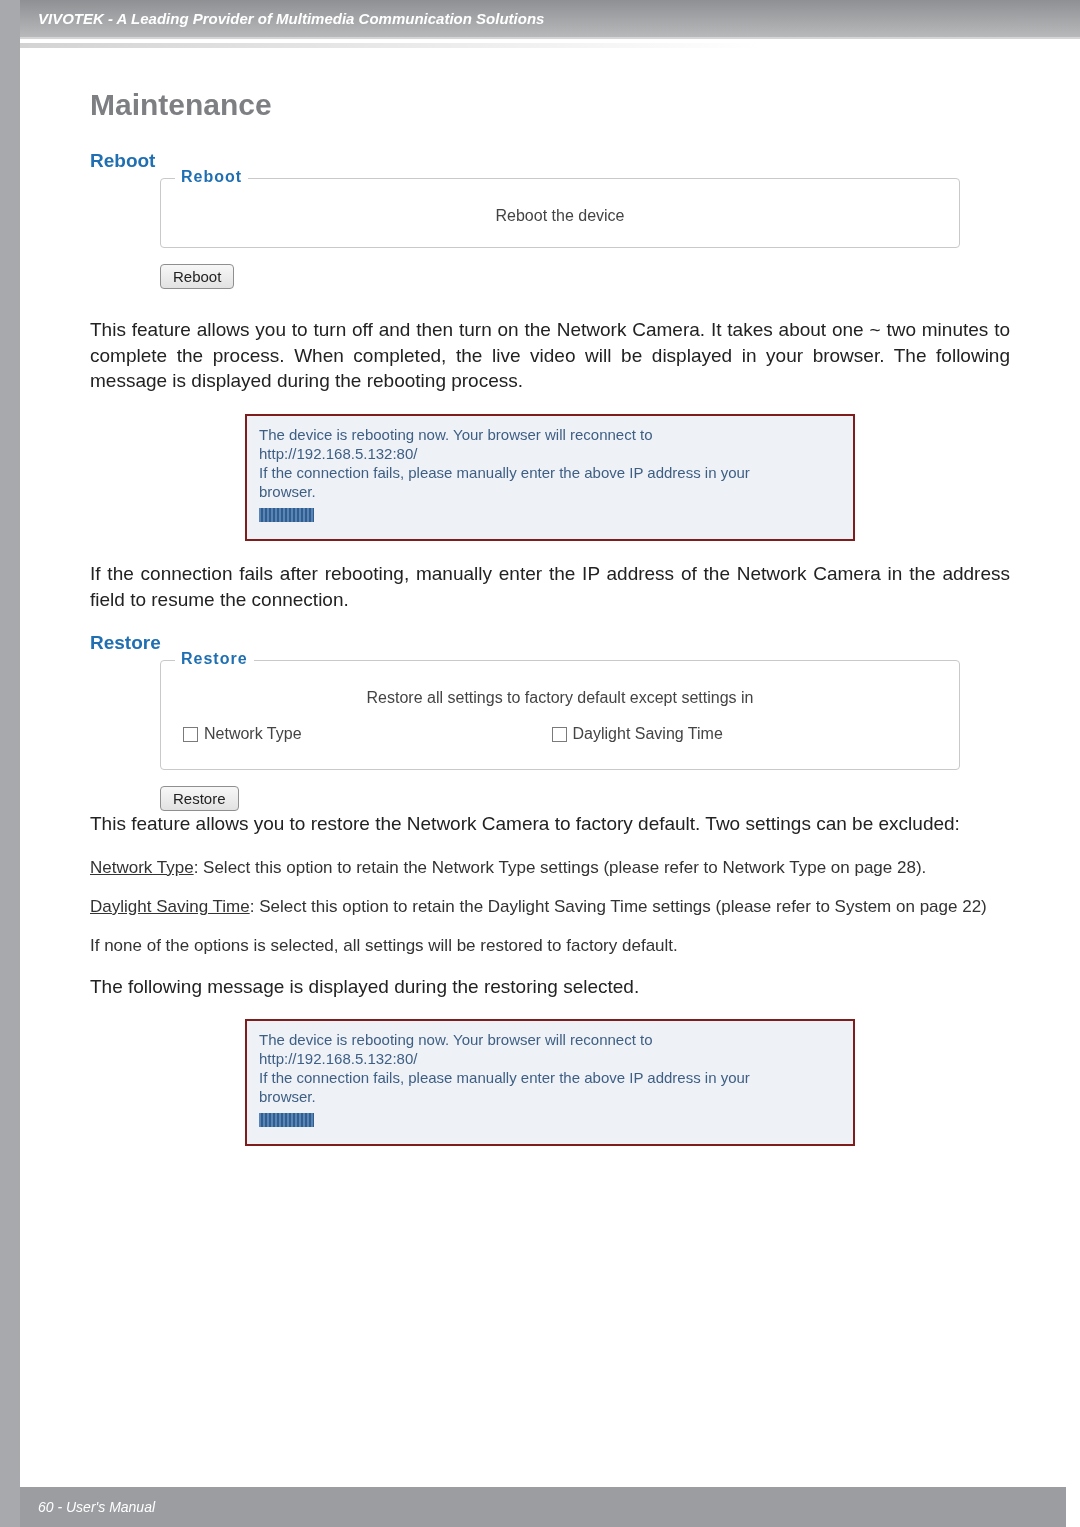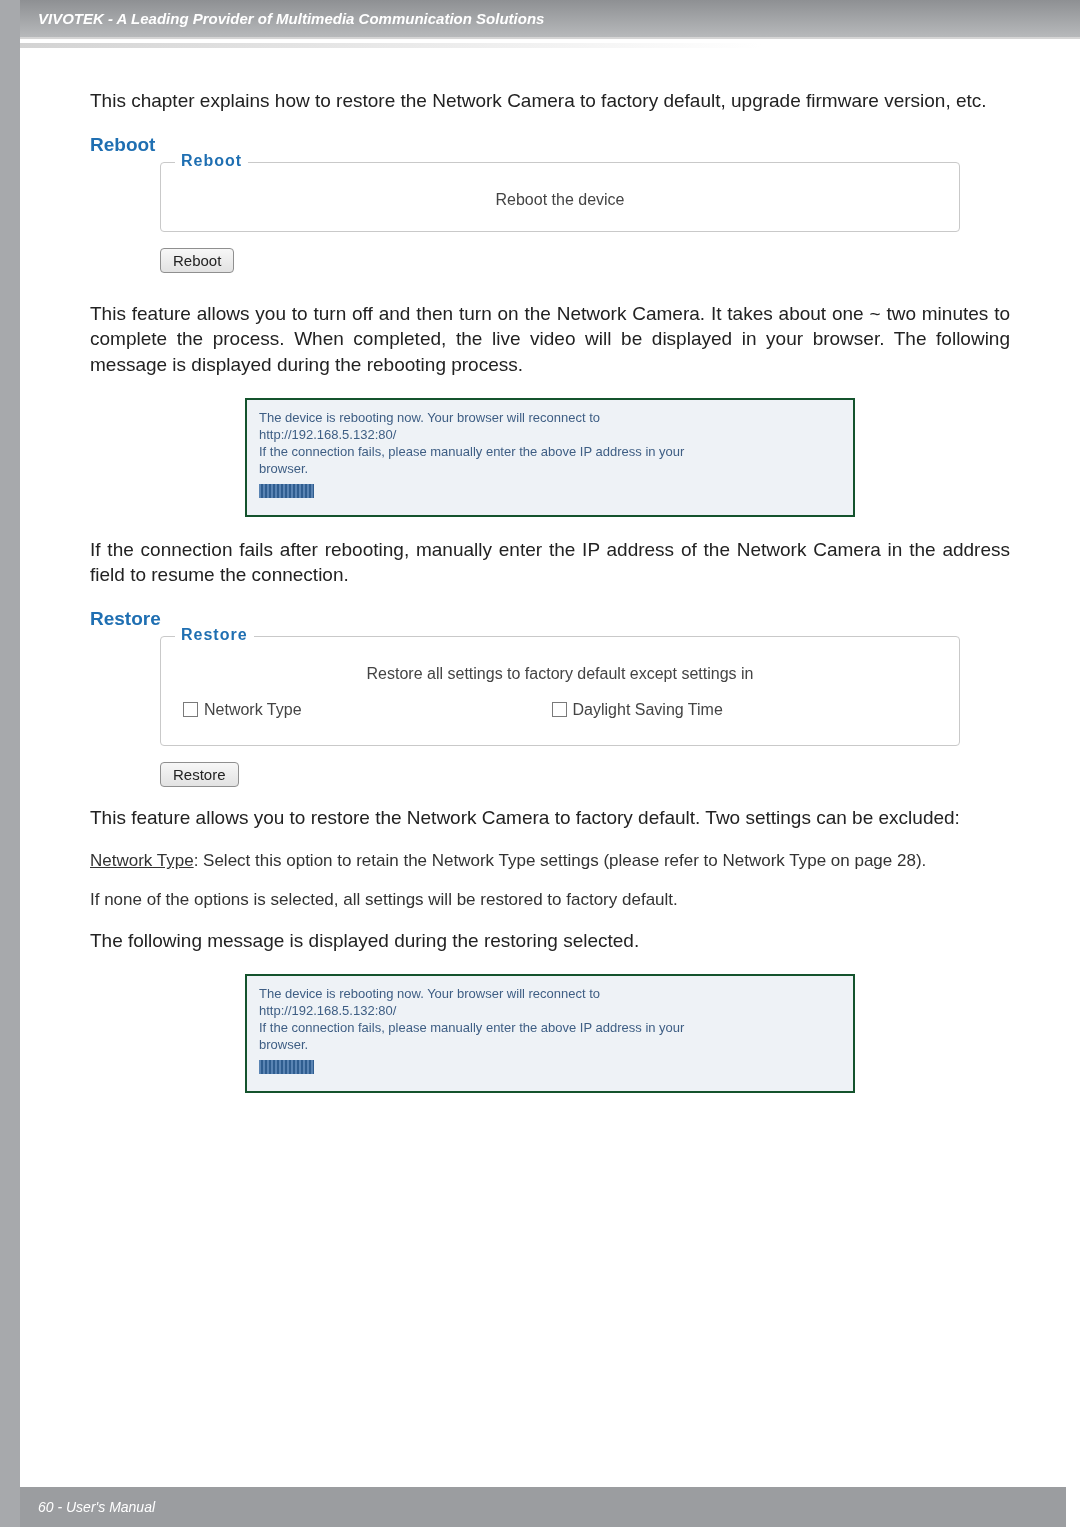--- a/index.html
+++ b/index.html
@@ -84,23 +84,23 @@
     border-radius: 4px;
     padding: 3px 12px;
     font-size: 15px;
     color: #222;
     cursor: pointer;
   }
   .reboot-message {
     margin: 8px auto 20px auto;
     width: 610px;
     background: #eef2f6;
-    border: 2px solid #14532d;
+    border: 2px solid #7f1d1d;
     padding: 10px 28px 14px 12px;
-    font-size: 13px;
+    font-size: 15px;
     color: #3e5e84;
   }
   .reboot-message .line { margin-bottom: 2px; }
   .progress-bar {
     width: 55px;
     height: 14px;
     background: #2f5d8f;
     margin-top: 6px;
     display: inline-block;
     background-image: repeating-linear-gradient(90deg, #5a84b3 0 2px, #2f5d8f 2px 4px);
@@ -148,22 +148,22 @@
 
 <div class="page-outer">
 
   <div class="header-bar">
     <span>VIVOTEK - A Leading Provider of Multimedia Communication Solutions</span>
   </div>
   <div class="header-gradient-line"></div>
 
   <div class="content">
 
-
-    <p class="body-text">This chapter explains how to restore the Network Camera to factory default, upgrade firmware version, etc.</p>
+    <h1 class="section-title">Maintenance</h1>
+
 
     
     <div class="sub-heading">Reboot</div>
 
     <div class="fieldset-box">
       <div class="fieldset-legend">Reboot</div>
       <div class="fieldset-body-text">Reboot the device</div>
     </div>
     <button class="native-button">Reboot</button>
 
@@ -191,26 +191,29 @@
           <span>Network Type</span>
         </div>
         <div class="checkbox-item">
           <span class="fake-checkbox"></span>
           <span>Daylight Saving Time</span>
         </div>
       </div>
     </div>
     <button class="native-button">Restore</button>
 
-    <p class="body-text" style="margin-top:18px;">This feature allows you to restore the Network Camera to factory default. Two settings can be excluded:</p>
+    <p class="body-text" style="">This feature allows you to restore the Network Camera to factory default. Two settings can be excluded:</p>
 
     <p class="desc-para">
       <span class="u">Network Type</span><span>: Select this option to retain the Network Type settings (please refer to Network Type on page 28).</span>
     </p>
 
+    <p class="desc-para">
+      <span class="u">Daylight Saving Time</span><span>: Select this option to retain the Daylight Saving Time settings (please refer to System on page 22)</span>
+    </p>
 
     <p class="desc-para">If none of the options is selected, all settings will be restored to factory default.</p>
 
     <p class="body-text">The following message is displayed during the restoring selected.</p>
 
     <div class="reboot-message">
       <div class="line">The device is rebooting now. Your browser will reconnect to</div>
       <div class="line">http://192.168.5.132:80/</div>
       <div class="line">If the connection fails, please manually enter the above IP address in your</div>
       <div class="line">browser.</div>

